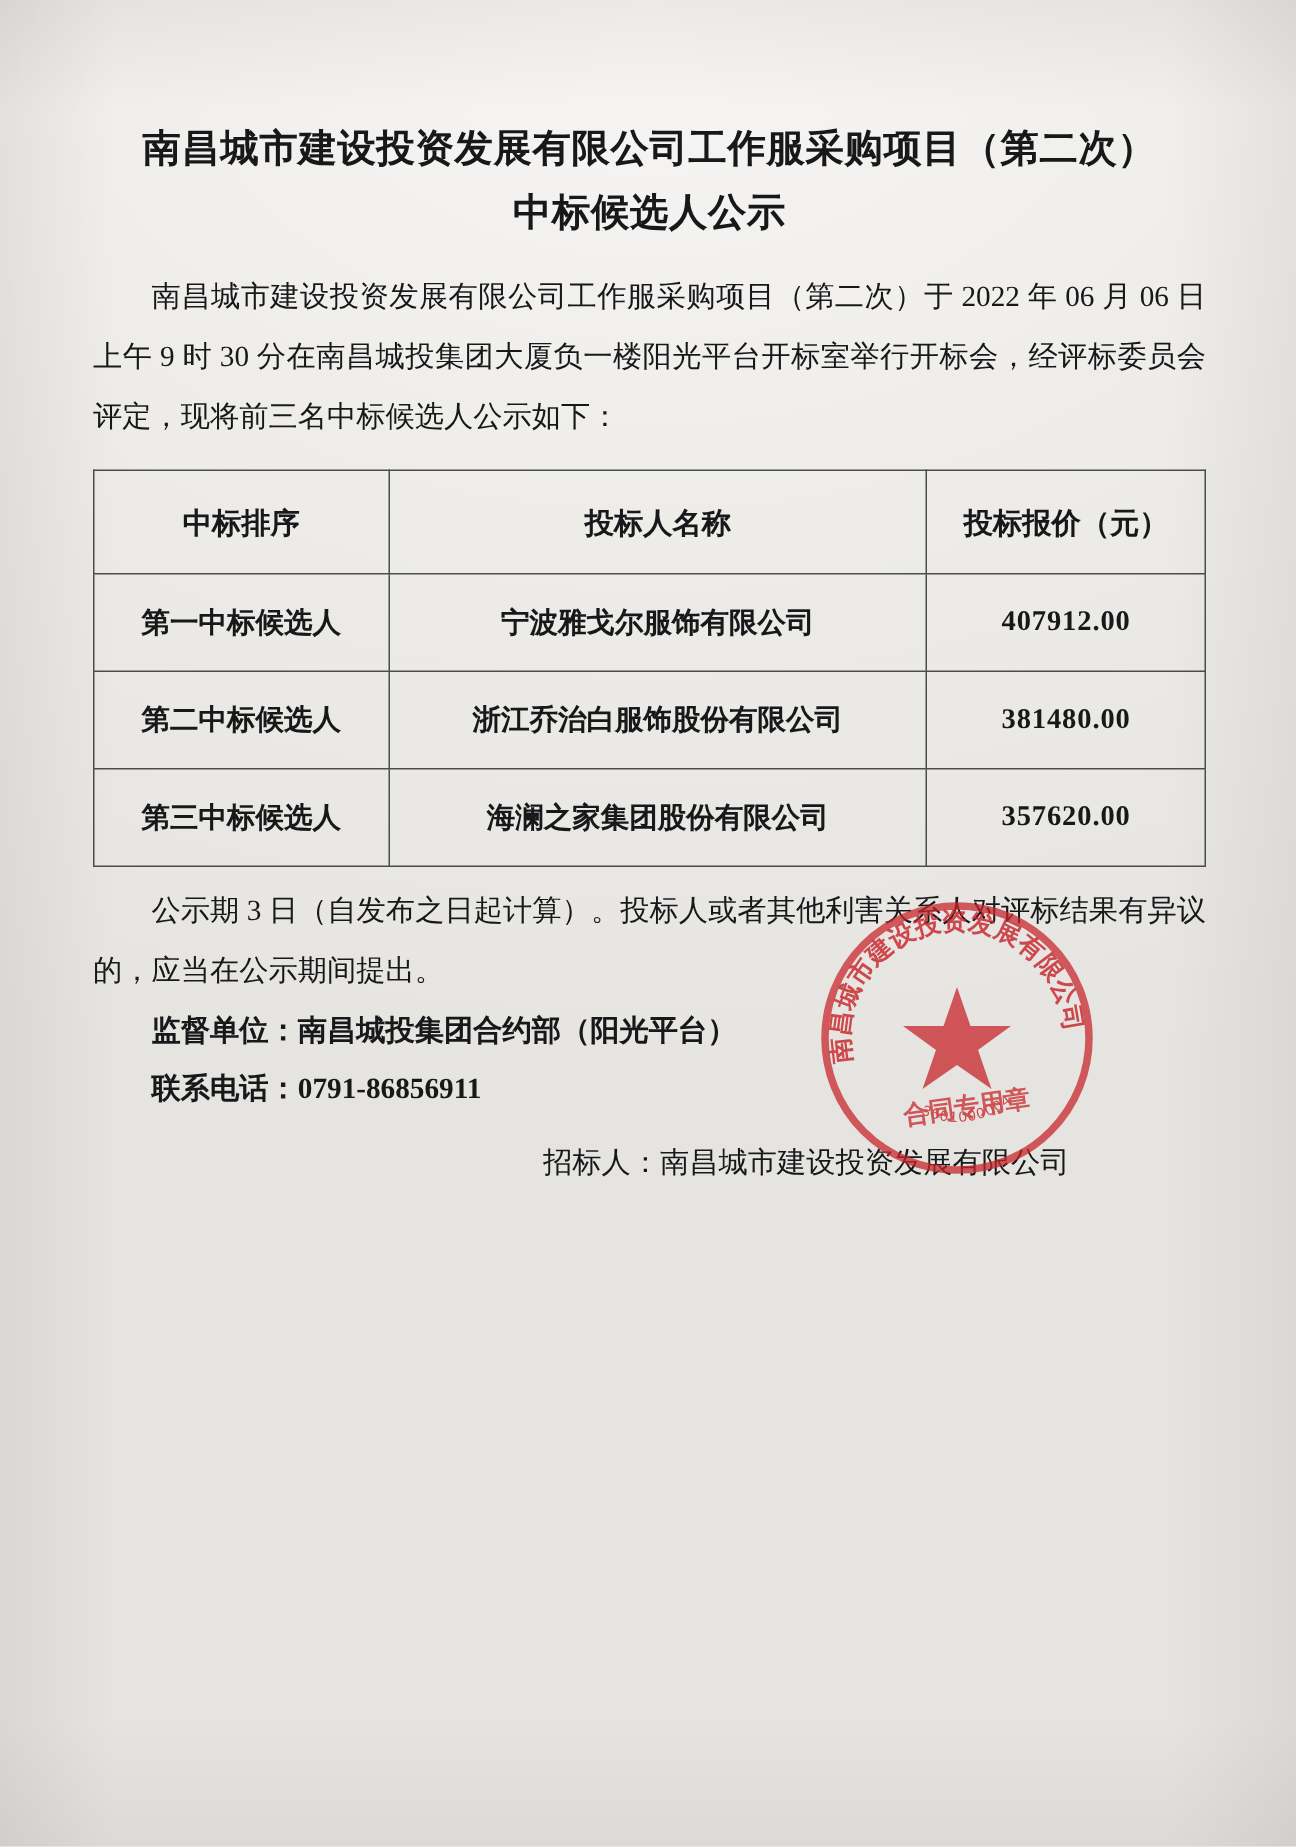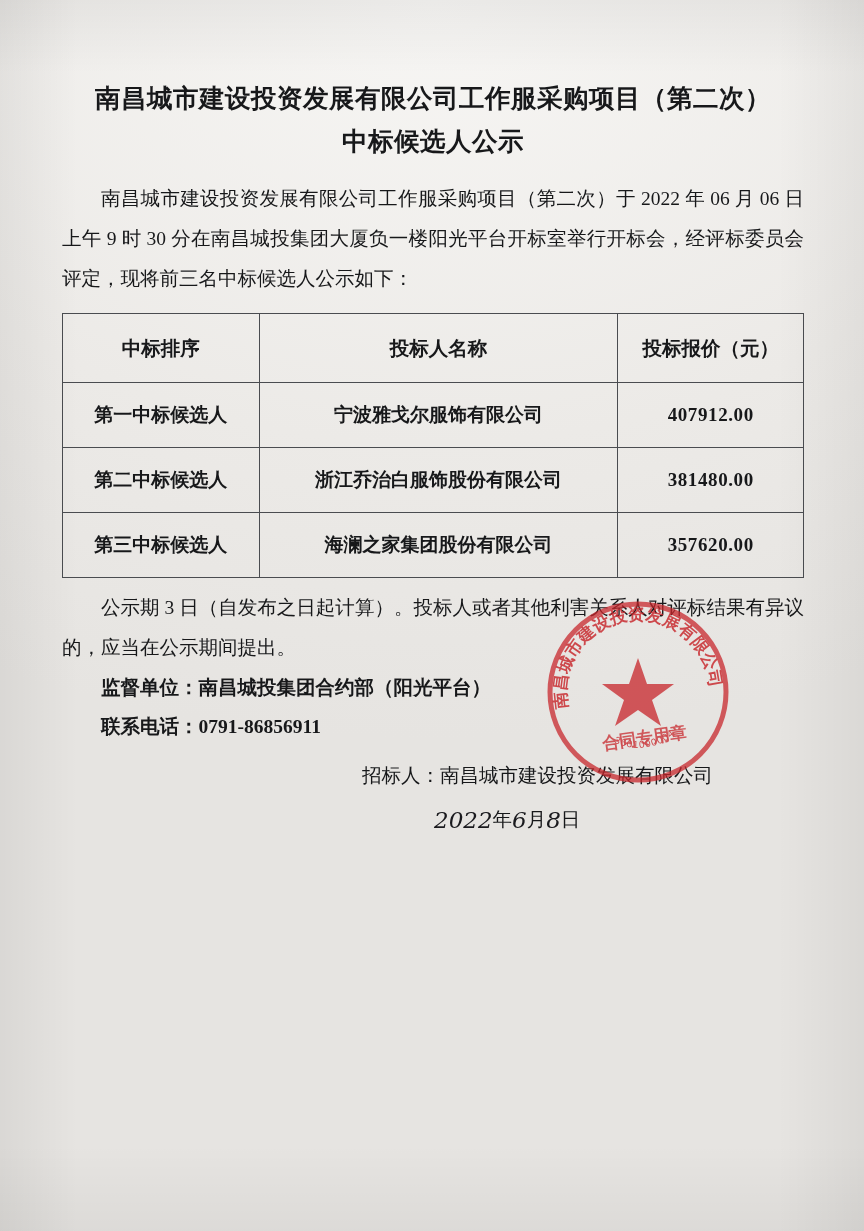--- a/index.html
+++ b/index.html
@@ -193,23 +193,20 @@
       </table>
     </div>
 
     <p class="para after-table">公示期 3 日（自发布之日起计算）。投标人或者其他利害关系人对评标结果有异议的，应当在公示期间提出。</p>
 
     <p class="plain-line bold-line">监督单位：南昌城投集团合约部（阳光平台）</p>
     <p class="plain-line bold-line">联系电话：0791-86856911</p>
 
     <p class="signer">招标人：南昌城市建设投资发展有限公司</p>
 
-    <p class="date-line">
-      <span class="handwrite">2022</span><span>年</span><span class="handwrite">6</span><span>月</span><span class="handwrite">8</span><span>日</span>
-    </p>
 
   </div>
 
   <div class="seal">
     <svg width="200" height="200" viewBox="0 0 200 200" aria-hidden="true">
       <defs>
         <path id="sealTopArc" d="M 28,100 A 72,72 0 0 1 172,100"></path>
         <path id="sealBotArc" d="M 44,100 A 56,56 0 0 0 156,100"></path>
       </defs>
       <circle cx="100" cy="100" r="88" fill="none" stroke="#c8262b" stroke-width="5" opacity="0.9"></circle>

